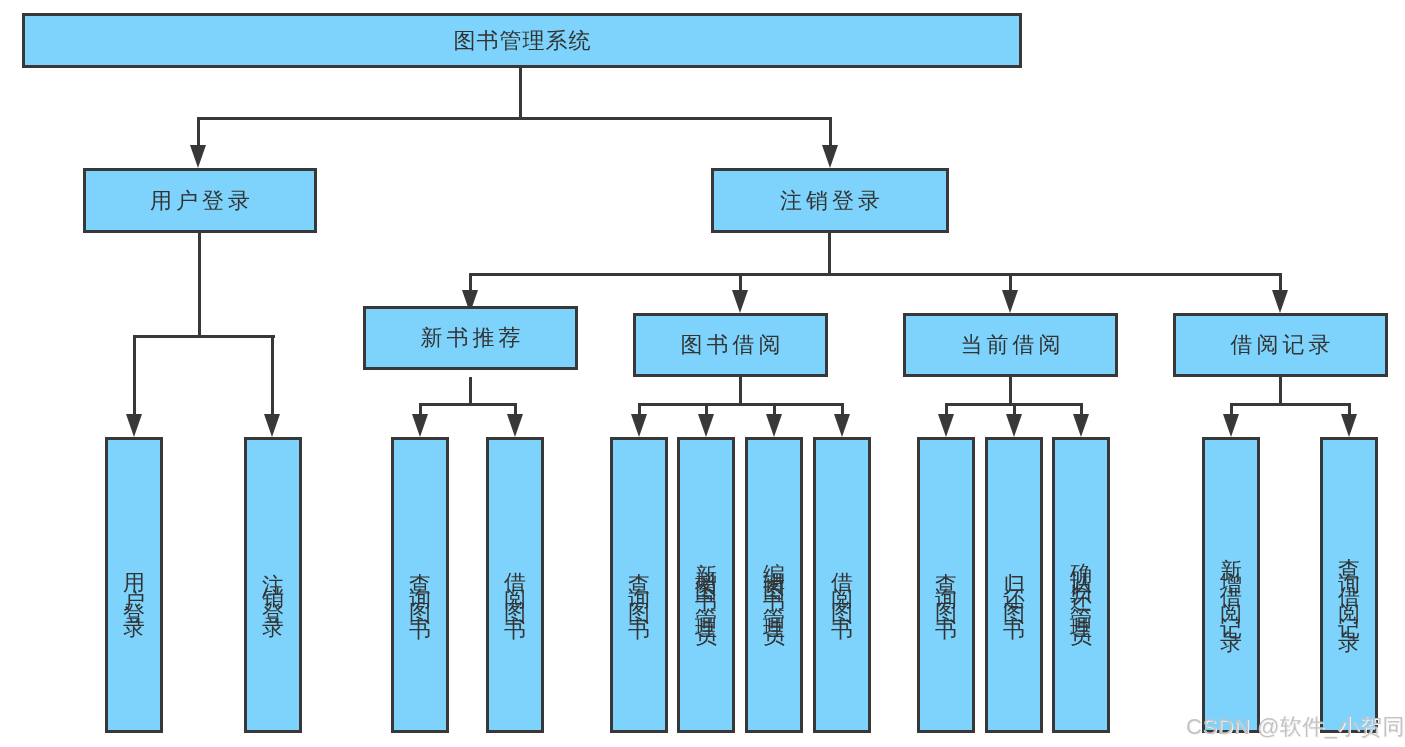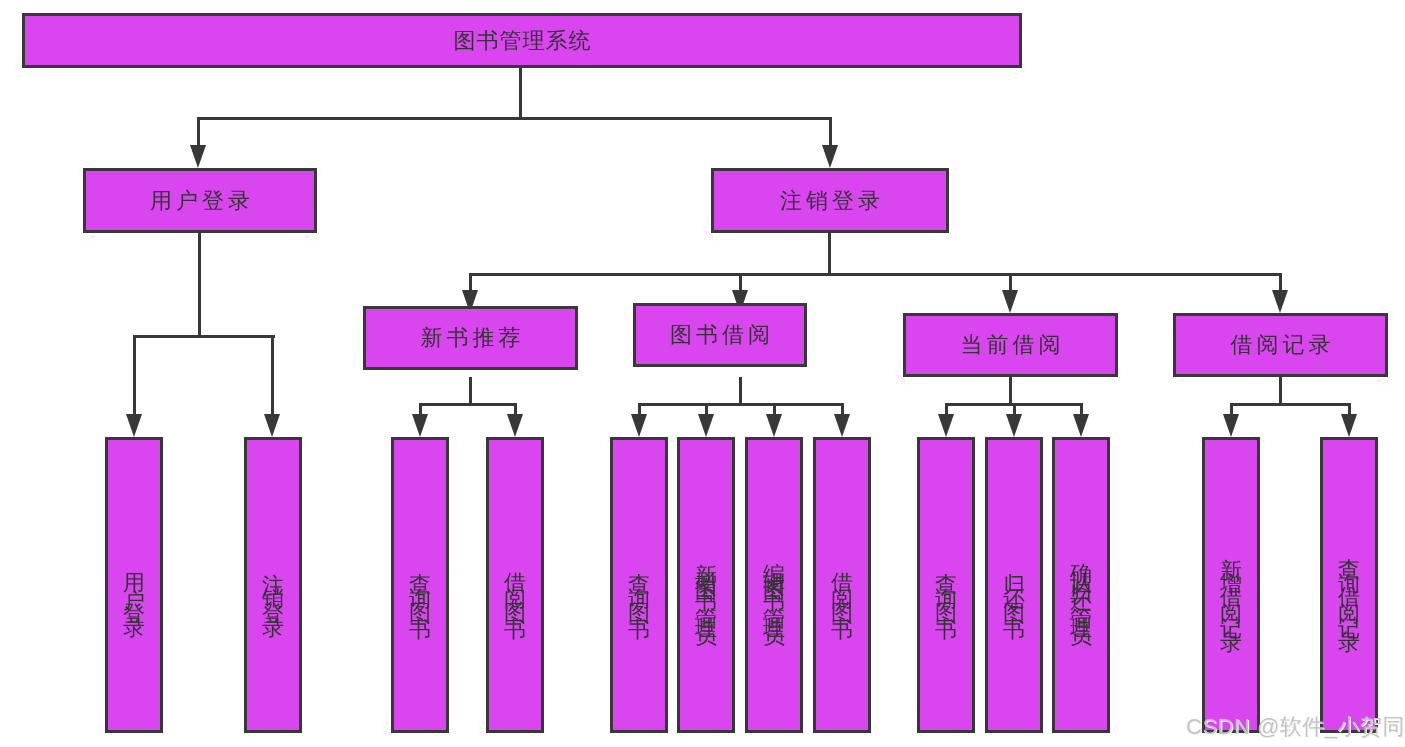--- a/index.html
+++ b/index.html
@@ -3,21 +3,21 @@
 <meta charset="utf-8">
 <style>
   html,body { margin:0; padding:0; background:#ffffff; }
   body { font-family:"Liberation Sans","DejaVu Sans",sans-serif; }
   #canvas {
     position:relative; width:1405px; height:747px;
     background:#ffffff; overflow:hidden;
   }
   .box {
     position:absolute; box-sizing:border-box;
-    border:3px solid #383838; background:#d946ef;
+    border:3px solid #383838; background:#7dd3fc;
     display:flex; align-items:center; justify-content:center;
   }
   .lbl {
     font-size:22px; color:#333333; letter-spacing:4px; text-indent:4px;
     white-space:nowrap;
   }
   .title-lbl { letter-spacing:1px; text-indent:1px; }
   .vlbl {
     writing-mode:vertical-rl; text-orientation:mixed;
     font-size:22px; color:#333333; letter-spacing:15px;
@@ -75,21 +75,21 @@
   <div class="vline" style="left:739px;  top:273px; height:20px;"></div>
   <div class="arrow" style="left:732px;  top:290px;"></div>
   <div class="vline" style="left:1009px; top:273px; height:20px;"></div>
   <div class="arrow" style="left:1002px; top:290px;"></div>
   <div class="vline" style="left:1279px; top:273px; height:20px;"></div>
   <div class="arrow" style="left:1272px; top:290px;"></div>
 
   <div class="box" style="left:363px; top:306px; width:215px; height:64px;">
     <span class="lbl">新书推荐</span>
   </div>
-  <div class="box" style="left:633px; top:303px; width:174px; height:64px;">
+  <div class="box" style="left:633px; top:313px; width:195px; height:64px;">
     <span class="lbl">图书借阅</span>
   </div>
   <div class="box" style="left:1173px; top:313px; width:215px; height:64px;">
     <span class="lbl">借阅记录</span>
   </div>
   <div class="box" style="left:903px; top:313px; width:215px; height:64px;">
     <span class="lbl">当前借阅</span>
   </div>
 
   <div class="vline" style="left:469px; top:377px; height:26px;"></div>

